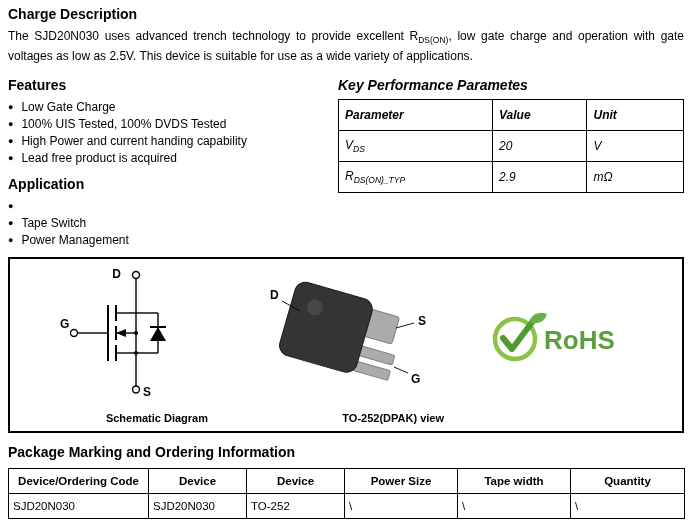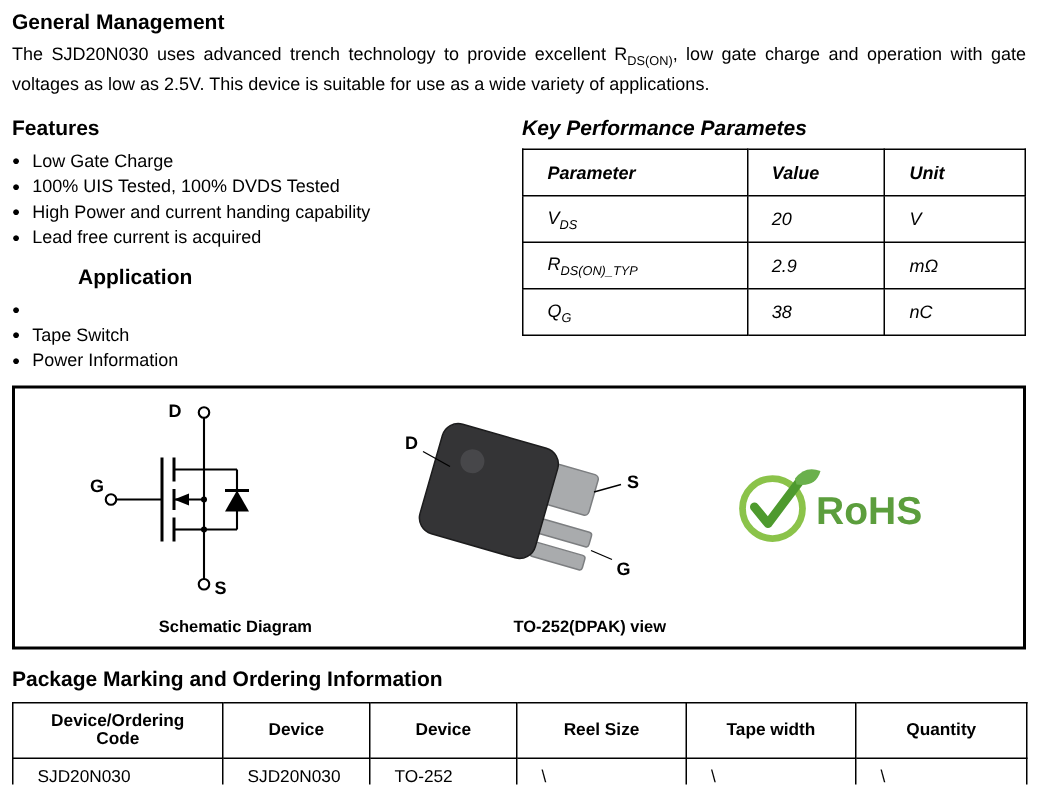--- a/index.html
+++ b/index.html
@@ -9,98 +9,98 @@
     font-family: "Liberation Sans", sans-serif;
     overflow: hidden;
   }
   .page { padding: 6px 8px 0 8px; }
 
   .h-main { font-size: 14px; font-weight: bold; margin: 0 0 6px 0; }
 
   .desc { font-size: 12px; line-height: 16px; text-align: justify; margin: 0 0 13px 0; }
   sub { font-size: 8.5px; }
 
-  .cols { display: flex; gap: 10px; }
+  .cols { display: flex; }
   .col-left { width: 330px; }
   .col-right { flex: 1; font-style: italic; }
 
   .bullet-list { list-style: none; margin: 2px 0 0 0; padding: 0; font-size: 12px; }
   .bullet-list li { display: flex; align-items: center; gap: 8px; line-height: 17px; }
   .bullet { font-size: 9px; line-height: 17px; }
-  .h-app { margin-top: 9px; margin-left: 44px; }
+  .h-app { margin-top: 9px; }
 
   table { border-collapse: collapse; }
   .perf-table { width: 100%; margin-top: 2px; }
   .perf-table th, .perf-table td {
     border: 1px solid #000; font-size: 12px; text-align: left;
-    padding: 3px 16px; height: 24px; vertical-align: middle;
+    padding: 3px 6px; height: 24px; vertical-align: middle;
   }
   .perf-table th { font-weight: bold; }
 
   .figure-box { position: relative; border: 2px solid #000; height: 172px; margin-top: 8px; }
   .fig-schematic { position: absolute; left: 48px; top: 6px; }
   .fig-package  { position: absolute; left: 248px; top: 22px; }
   .fig-rohs     { position: absolute; left: 478px; top: 50px; }
   .caption { position: absolute; bottom: 7px; font-size: 11px; font-weight: bold; text-align: right; }
   .caption-schematic { left: 28px; width: 170px; }
   .caption-package   { left: 244px; width: 190px; }
 
   .h-pkg { margin-top: 11px; margin-bottom: 0; }
   .order-table { width: 100%; margin-top: 8px; table-layout: fixed; }
   .order-table th, .order-table td {
     border: 1px solid #000; font-size: 11.5px; 
-    padding: 6px 16px; vertical-align: middle;
+    padding: 6px 4px; vertical-align: middle;
   }
   .order-table th { font-weight: bold; }
 
   svg text { font-family: "Liberation Sans", sans-serif; }
   .pin-label { font-size: 12px; font-weight: 600; fill: #000; }
 </style>
 </head>
 <body>
 
 <div class="page">
 
-  <h2 class="h-main">General Management</h2>
+  <h2 class="h-main">Charge Description</h2>
   <p class="desc"><span>The SJD20N030 uses advanced trench technology to provide excellent R</span><sub>DS(ON)</sub><span>, low gate charge and operation with gate voltages as low as 2.5V. This device is suitable for use as a wide variety of applications.</span></p>
 
   <div class="cols">
     <div class="col-left">
       <h2 class="h-main">Features</h2>
       <ul class="bullet-list">
         <li>
             <span class="bullet">●</span>
             <span>Low Gate Charge</span>
           </li>
         <li>
             <span class="bullet">●</span>
             <span>100% UIS Tested, 100% DVDS Tested</span>
           </li>
         <li>
             <span class="bullet">●</span>
             <span>High Power and current handing capability</span>
           </li>
         <li>
             <span class="bullet">●</span>
-            <span>Lead free current is acquired</span>
+            <span>Lead free product is acquired</span>
           </li>
       </ul>
 
       <h2 class="h-main h-app">Application</h2>
       <ul class="bullet-list">
         <li>
             <span class="bullet">●</span>
           </li>
         <li>
             <span class="bullet">●</span>
             <span>Tape Switch</span>
           </li>
         <li>
             <span class="bullet">●</span>
-            <span>Power Information</span>
+            <span>Power Management</span>
           </li>
       </ul>
     </div>
 
     <div class="col-right">
       <h2 class="h-main">Key Performance Parametes</h2>
       <table class="perf-table">
         <colgroup>
             <col style="width:150px">
             <col style="width:92px">
@@ -116,25 +116,20 @@
         <tbody>
           <tr>
             <td><span>V</span><sub>DS</sub></td>
             <td>20</td>
             <td>V</td>
           </tr>
           <tr>
             <td><span>R</span><sub>DS(ON)_TYP</sub></td>
             <td>2.9</td>
             <td>mΩ</td>
-          </tr>
-          <tr>
-            <td><span>Q</span><sub>G</sub></td>
-            <td>38</td>
-            <td>nC</td>
           </tr>
         </tbody>
       </table>
     </div>
   </div>
 
   <div class="figure-box">
 
     <svg class="fig-schematic" width="125" height="135" viewBox="0 0 125 135">
       <g stroke="#000" stroke-width="1.4" fill="none">
@@ -200,21 +195,21 @@
         <col style="width:98px">
       <col style="width:113px">
         <col style="width:113px">
         <col style="width:114px">
     </colgroup>
     <thead>
       <tr>
         <th>Device/Ordering Code</th>
         <th>Device</th>
         <th>Device</th>
-        <th>Reel Size</th>
+        <th>Power Size</th>
         <th>Tape width</th>
         <th>Quantity</th>
       </tr>
     </thead>
     <tbody>
       <tr>
         <td>SJD20N030</td>
         <td>SJD20N030</td>
         <td>TO-252</td>
         <td>\</td>

